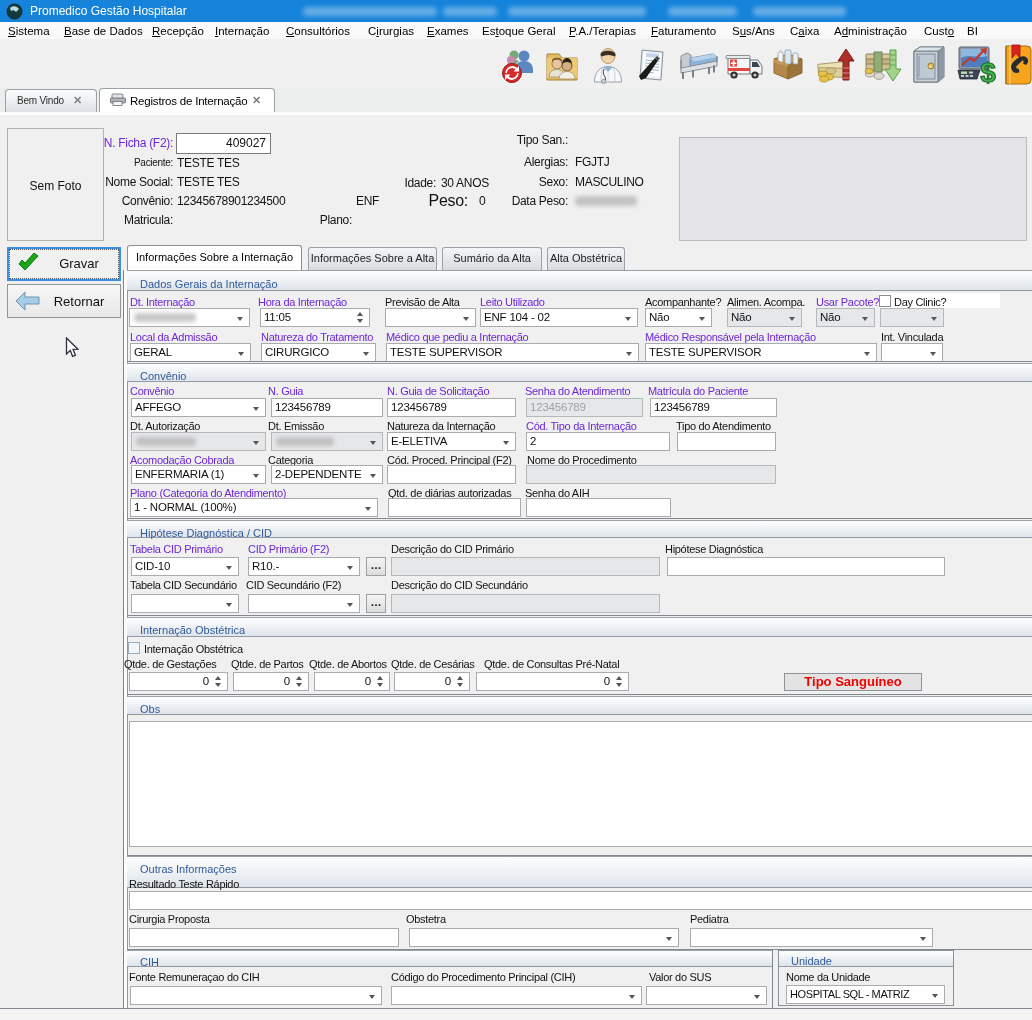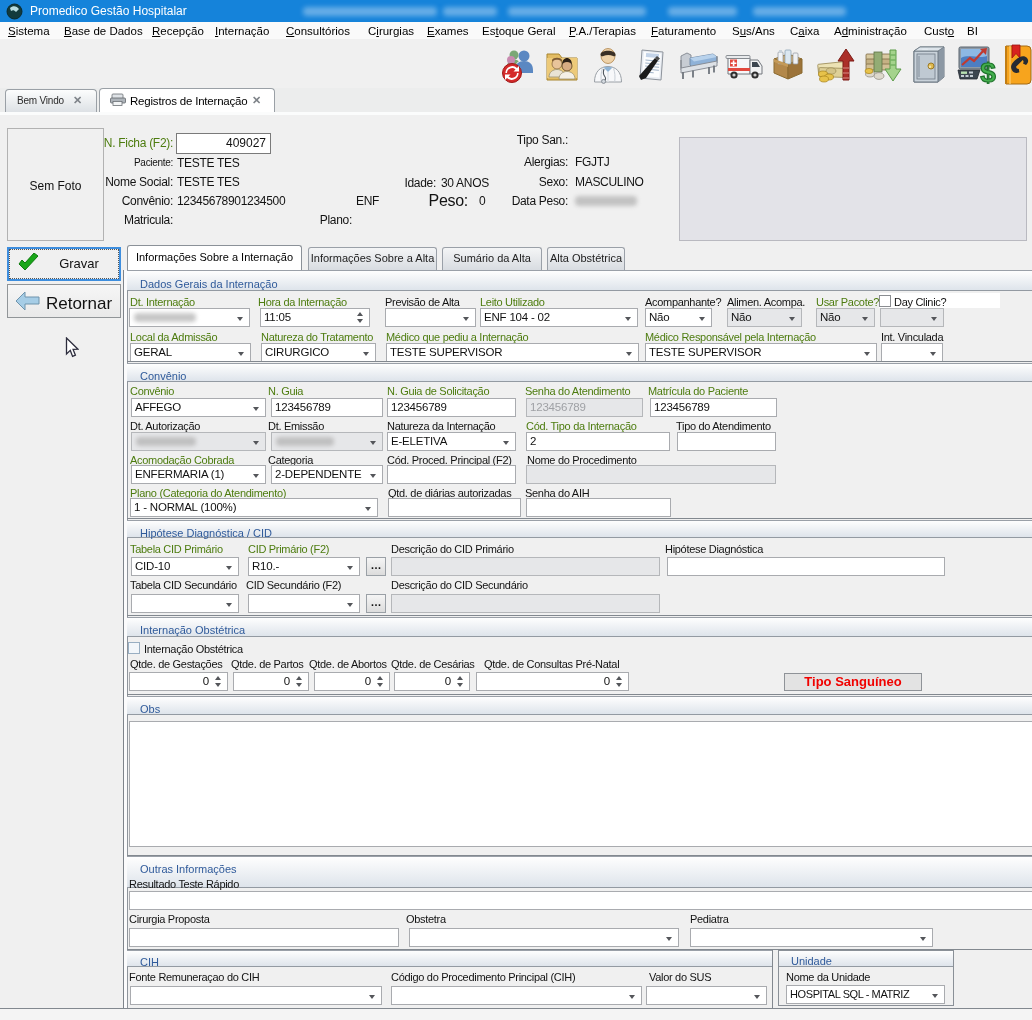--- a/index.html
+++ b/index.html
@@ -1,18 +1,18 @@
 <!DOCTYPE html>
 <html><head><meta charset="utf-8"><style>
 *{margin:0;padding:0;box-sizing:border-box}
 html,body{width:1032px;height:1020px;overflow:hidden}
 body{font-family:"Liberation Sans",sans-serif;background:#f0f0f0;position:relative;font-size:11px;color:#111}
 .a{position:absolute}
 .lbl{position:absolute;font-size:11px;color:#131313;white-space:nowrap;line-height:12px;letter-spacing:-0.3px}
-.red{color:#4d7c0f}
+.red{color:#6d28d9}
 .rt{text-align:right}
 .in{position:absolute;background:#fff;border:1px solid #a9abaf;height:19px;font-size:11.5px;line-height:17px;padding:0 3px;white-space:nowrap;overflow:hidden;letter-spacing:-0.2px}
 .dis{background:#e6e7e9;border-color:#b5b7ba;color:#9fa1a5}
 .cmb:after{content:"";position:absolute;right:6px;top:8px;border:3.5px solid transparent;border-top:4px solid #54565a;border-bottom:none}
 .spin:before{content:"";position:absolute;right:6px;top:3px;border:3.5px solid transparent;border-bottom:4px solid #54565a;border-top:none}
 .spin:after{content:"";position:absolute;right:6px;bottom:3px;border:3.5px solid transparent;border-top:4px solid #54565a;border-bottom:none}
 .band{position:absolute;left:127px;width:905px;background:linear-gradient(#fefefe,#dee4eb);border-top:1px solid #9aa0a8;border-bottom:1px solid #939aa2}
 .band span{position:absolute;left:13px;top:6px;font-size:11px;color:#2f5a9a}
 .hline{position:absolute;left:127px;width:905px;height:1px;background:#82888f}
 .blur{position:absolute;background:#b3b3b3;border-radius:4px;filter:blur(2px);opacity:.75}
@@ -237,21 +237,21 @@
 <div class="a" style="left:7px;top:247px;width:114px;height:34px;background:#f0f0f0;border:2px solid #3e8ede"></div>
 <div class="a" style="left:10px;top:250px;width:108px;height:28px;outline:1px dotted #555"></div>
 <svg class="a" style="left:17px;top:253px" width="23" height="21" viewBox="0 0 23 21">
     <path d="M2 11 L8 17 L21 3 L17 0 L8 10 L5 7 Z" fill="#19a619" stroke="#0d7a0d" stroke-width="1"></path>
   </svg>
 <div class="a" style="left:44px;top:256px;width:70px;text-align:center;font-size:13px">Gravar</div>
 <div class="a" style="left:7px;top:284px;width:114px;height:34px;background:linear-gradient(#f6f6f6,#e9e9e9);border:1px solid #919598"></div>
 <svg class="a" style="left:15px;top:291px" width="25" height="20" viewBox="0 0 25 20">
     <path d="M10 1 L10 6 L24 6 L24 13 L10 13 L10 19 L1 10 Z" fill="#a6cde6" stroke="#6f94ad" stroke-width="1"></path>
   </svg>
-<div class="a" style="left:44px;top:294px;width:70px;text-align:center;font-size:17px">Retornar</div>
+<div class="a" style="left:44px;top:294px;width:70px;text-align:center;font-size:13px">Retornar</div>
 <svg class="a" style="left:65px;top:337px" width="14" height="22" viewBox="0 0 14 22">
     <path d="M1.5 1 L1.5 17 L5.3 13.4 L7.6 19.4 L10.4 18.2 L8.1 12.4 L13 12.2 Z" fill="#fff" stroke="#2d2d3d" stroke-width="1.3" stroke-linejoin="miter"></path>
   </svg>
 
 <div class="a" style="left:308px;top:247px;width:129px;height:23px;background:linear-gradient(#f4f5f6,#d8dce1);border:1px solid #9aa0a8;border-bottom:none;border-radius:3px 3px 0 0"></div>
 <div class="a" style="left:308px;top:252px;width:129px;text-align:center;font-size:11px;color:#222">Informações Sobre a Alta</div>
 <div class="a" style="left:442px;top:247px;width:100px;height:23px;background:linear-gradient(#f4f5f6,#d8dce1);border:1px solid #9aa0a8;border-bottom:none;border-radius:3px 3px 0 0"></div>
 <div class="a" style="left:442px;top:252px;width:100px;text-align:center;font-size:11px;color:#222">Sumário da Alta</div>
 <div class="a" style="left:547px;top:247px;width:78px;height:23px;background:linear-gradient(#f4f5f6,#d8dce1);border:1px solid #9aa0a8;border-bottom:none;border-radius:3px 3px 0 0"></div>
 <div class="a" style="left:547px;top:252px;width:78px;text-align:center;font-size:11px;color:#222">Alta Obstétrica</div>
@@ -358,21 +358,21 @@
 <div class="in cmb" style="left:248px;top:594px;width:112px"></div>
 <div class="a" style="left:366px;top:594px;width:20px;height:19px;background:linear-gradient(#f5f5f5,#dcdcdc);border:1px solid #9aa0a6;text-align:center;line-height:14px;font-weight:bold">…</div>
 <div class="in dis" style="left:391px;top:594px;width:269px"></div>
 <div class="hline" style="top:615px"></div>
 
 <div class="band" style="top:617px;height:20px">
       <span>Internação Obstétrica</span>
     </div>
 <div class="a" style="left:128px;top:642px;width:12px;height:12px;background:#f2f6fa;border:1px solid #98aec2"></div>
 <div class="lbl" style="left:144px;top:643px">Internação Obstétrica</div>
-<div class="lbl" style="left:130px;top:658px">Qtde. de Gestações</div>
+<div class="lbl" style="left:124px;top:658px">Qtde. de Gestações</div>
 <div class="lbl" style="left:231px;top:658px">Qtde. de Partos</div>
 <div class="lbl" style="left:309px;top:658px">Qtde. de Abortos</div>
 <div class="lbl" style="left:391px;top:658px">Qtde. de Cesárias</div>
 <div class="lbl" style="left:484px;top:658px">Qtde. de Consultas Pré-Natal</div>
 <div class="in spin rt" style="left:129px;top:672px;width:99px;padding-right:18px">0</div>
 <div class="in spin rt" style="left:233px;top:672px;width:76px;padding-right:18px">0</div>
 <div class="in spin rt" style="left:314px;top:672px;width:76px;padding-right:18px">0</div>
 <div class="in spin rt" style="left:394px;top:672px;width:76px;padding-right:18px">0</div>
 <div class="in spin rt" style="left:476px;top:672px;width:153px;padding-right:18px">0</div>
 <div class="a" style="left:784px;top:673px;width:138px;height:18px;background:#e3e3e3;border:1px solid #8f9398;text-align:center;font-size:13px;line-height:16px;font-weight:bold;color:#f00200">Tipo Sanguíneo</div>

